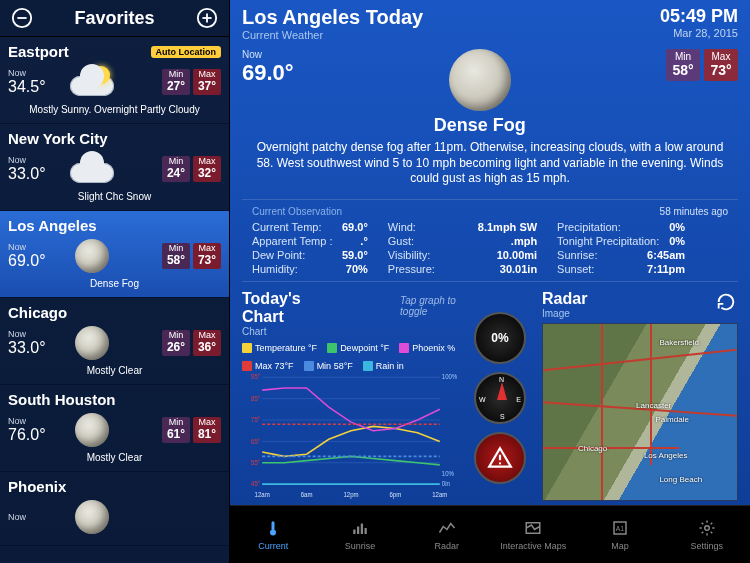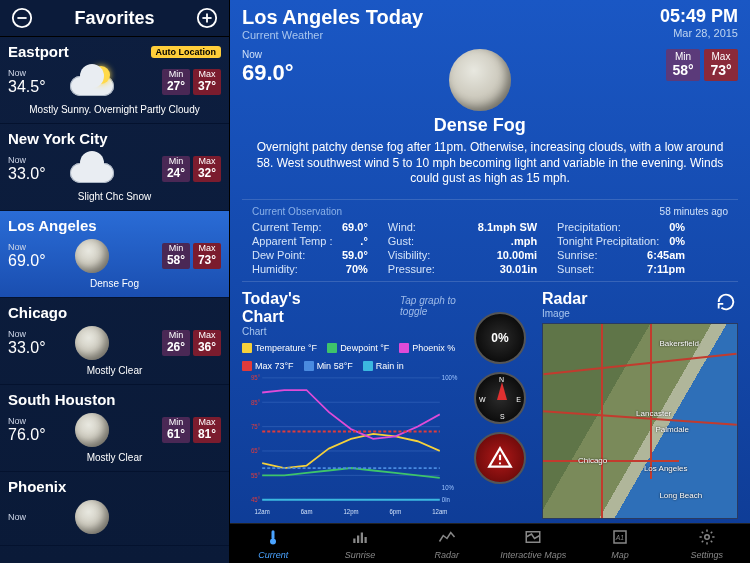--- a/index.html
+++ b/index.html
@@ -80,21 +80,21 @@
 .compass .lbls span{position:absolute;}
 .alert{background:radial-gradient(#b01818,#5a0606);}
 .alert svg{width:26px;height:26px;}
 .p-radar{width:196px;display:flex;flex-direction:column;position:relative;}
 .p-radar .refresh{position:absolute;top:0;right:0;cursor:pointer;}
 .map{flex:1;margin-top:4px;background:#6b7a4f;border:1px solid #2a3a60;position:relative;overflow:hidden;}
 .map::before{content:"";position:absolute;inset:0;background:linear-gradient(120deg,#5f7548 0 35%,#7a8a5a 35% 55%,#b0b69a 55% 60%,#2e6fb8 60% 100%);}
 .roads{position:absolute;inset:0;}
 .roads div{position:absolute;background:#c23b2e;height:2px;}
 .map-lbl{position:absolute;font-size:8px;color:#fff;text-shadow:0 0 2px #000;}
-.tabs{height:40px;background:#000;display:flex;border-top:1px solid #222;font-style:italic;}
+.tabs{height:58px;background:#000;display:flex;border-top:1px solid #222;}
 .tab{flex:1;display:flex;flex-direction:column;align-items:center;justify-content:center;gap:2px;color:#888;font-size:9px;cursor:pointer;}
 .tab.active{color:#4aa3ff;}
 .tab svg{width:20px;height:18px;}
 </style>
 </head>
 <body>
 
 <div class="sidebar">
   <div class="sb-head">
     <div class="iconbtn">

